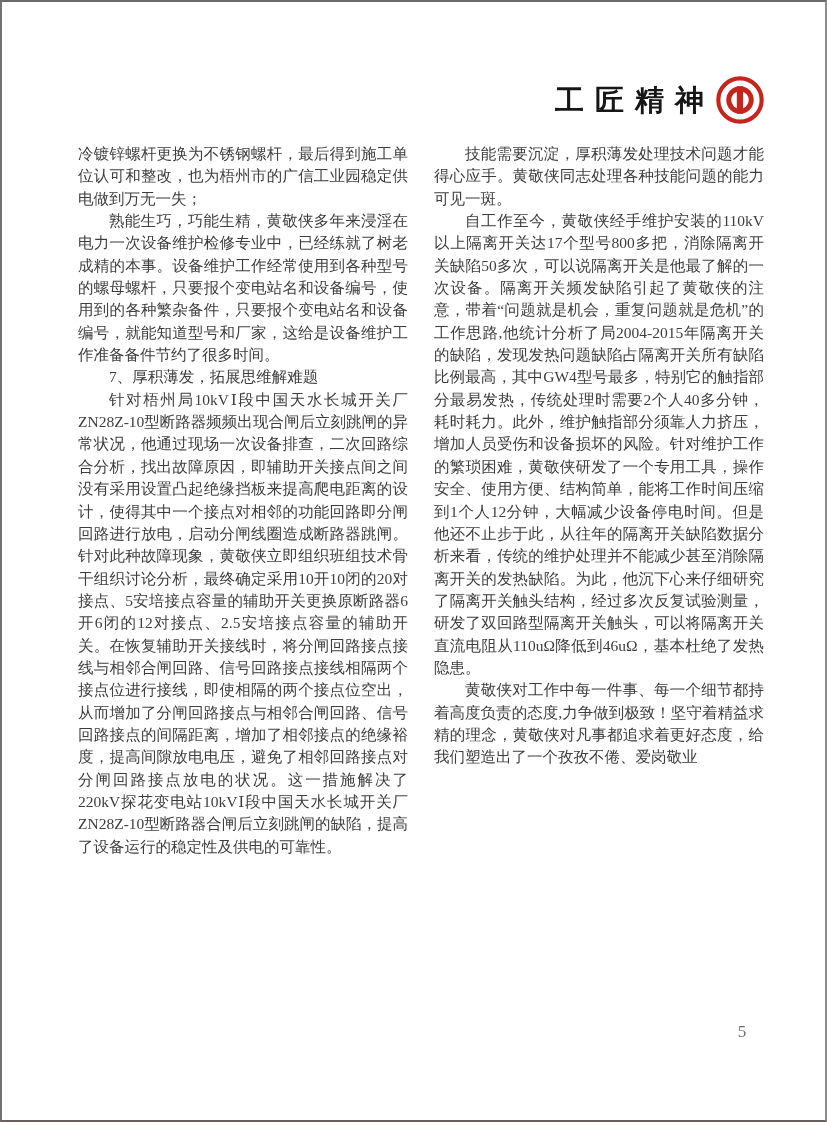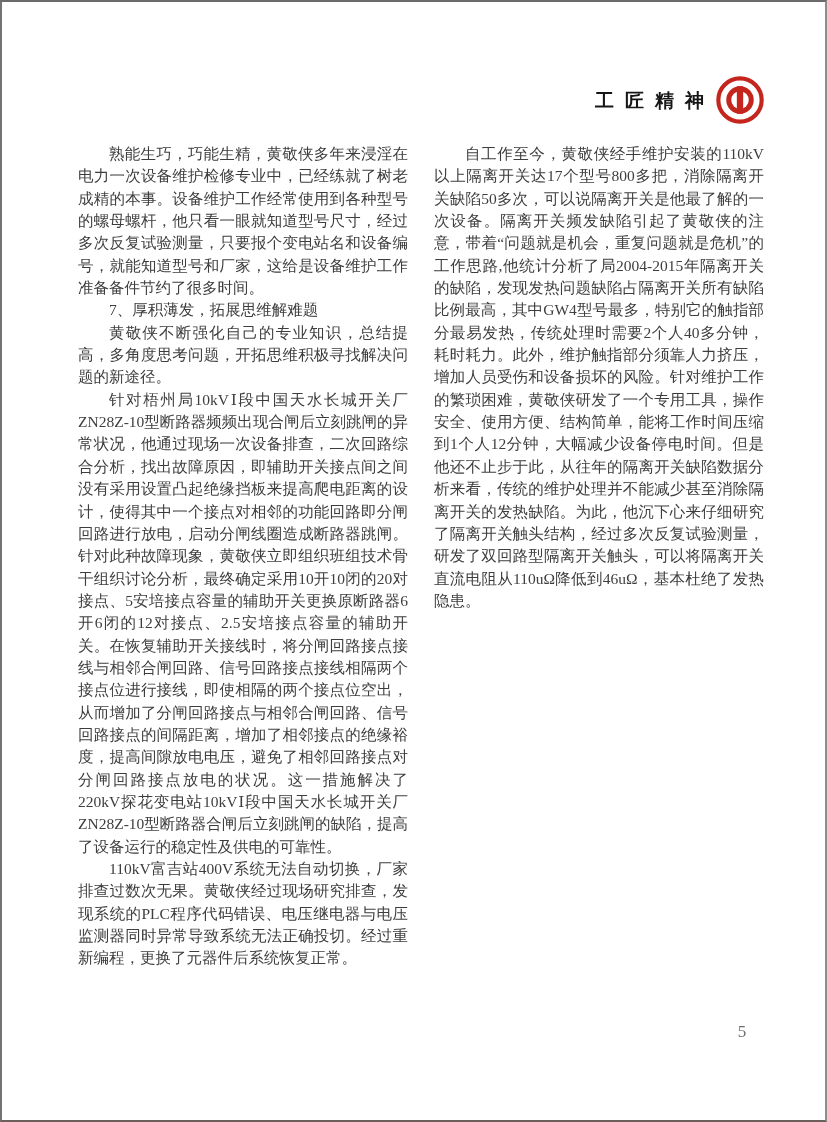--- a/index.html
+++ b/index.html
@@ -14,21 +14,21 @@
     border-bottom:2px solid #6b5f5c;
     font-family:"Liberation Serif","DejaVu Serif",serif;
     overflow:hidden;
   }
   .header{
     position:absolute;
     top:73px;right:60px;
     display:flex;align-items:center;
   }
   .brand-title{
-    font-size:19px;
+    font-size:29px;
     font-weight:bold;
     color:#161616;
     letter-spacing:11px;
     line-height:1;
     white-space:nowrap;
     font-family:"DejaVu Serif","Liberation Serif",serif;
   }
   .logo{width:50px;height:50px;flex:none;display:block;}
   .columns{
     position:absolute;
@@ -70,28 +70,29 @@
         <circle cx="30" cy="30" r="16.5" fill="#c4261d"></circle>
         <circle cx="30" cy="30" r="10.5" fill="#ffffff"></circle>
         <rect x="26.2" y="13.5" width="7.6" height="33" fill="#c4261d"></rect>
       </svg>
     </span>
   </div>
 
   <div class="columns">
 
     <div class="col">
-      <p>熟能生巧，巧能生精，黄敬侠多年来浸淫在电力一次设备维护检修专业中，已经练就了树老成精的本事。设备维护工作经常使用到各种型号的螺母螺杆，他只看一眼就知道型号尺寸，经过多次反复试验测量，只要报个变电站名和设备编号，就能知道型号和厂家，这给是设备维护工作准备备件节约了很多时间。</p>
+      <p class="no-indent">冷镀锌螺杆更换为不锈钢螺杆，最后得到施工单位认可和整改，也为梧州市的广信工业园稳定供电做到万无一失；</p>
+      <p>熟能生巧，巧能生精，黄敬侠多年来浸淫在电力一次设备维护检修专业中，已经练就了树老成精的本事。设备维护工作经常使用到各种型号的螺母螺杆，只要报个变电站名和设备编号，使用到的各种繁杂备件，只要报个变电站名和设备编号，就能知道型号和厂家，这给是设备维护工作准备备件节约了很多时间。</p>
       <p>7、厚积薄发，拓展思维解难题</p>
-      <p>黄敬侠不断强化自己的专业知识，总结提高，多角度思考问题，开拓思维积极寻找解决问题的新途径。</p>
       <p>针对梧州局10kVⅠ段中国天水长城开关厂ZN28Z-10型断路器频频出现合闸后立刻跳闸的异常状况，他通过现场一次设备排查，二次回路综合分析，找出故障原因，即辅助开关接点间之间没有采用设置凸起绝缘挡板来提高爬电距离的设计，使得其中一个接点对相邻的功能回路即分闸回路进行放电，启动分闸线圈造成断路器跳闸。针对此种故障现象，黄敬侠立即组织班组技术骨干组织讨论分析，最终确定采用10开10闭的20对接点、5安培接点容量的辅助开关更换原断路器6开6闭的12对接点、2.5安培接点容量的辅助开关。在恢复辅助开关接线时，将分闸回路接点接线与相邻合闸回路、信号回路接点接线相隔两个接点位进行接线，即使相隔的两个接点位空出，从而增加了分闸回路接点与相邻合闸回路、信号回路接点的间隔距离，增加了相邻接点的绝缘裕度，提高间隙放电电压，避免了相邻回路接点对分闸回路接点放电的状况。这一措施解决了220kV探花变电站10kVⅠ段中国天水长城开关厂ZN28Z-10型断路器合闸后立刻跳闸的缺陷，提高了设备运行的稳定性及供电的可靠性。</p>
-      <p>110kV富吉站400V系统无法自动切换，厂家排查过数次无果。黄敬侠经过现场研究排查，发现系统的PLC程序代码错误、电压继电器与电压监测器同时异常导致系统无法正确投切。经过重新编程，更换了元器件后系统恢复正常。</p>
     </div>
 
     <div class="col">
+      <p>技能需要沉淀，厚积薄发处理技术问题才能得心应手。黄敬侠同志处理各种技能问题的能力可见一斑。</p>
       <p>自工作至今，黄敬侠经手维护安装的110kV以上隔离开关达17个型号800多把，消除隔离开关缺陷50多次，可以说隔离开关是他最了解的一次设备。隔离开关频发缺陷引起了黄敬侠的注意，带着“问题就是机会，重复问题就是危机”的工作思路,他统计分析了局2004-2015年隔离开关的缺陷，发现发热问题缺陷占隔离开关所有缺陷比例最高，其中GW4型号最多，特别它的触指部分最易发热，传统处理时需要2个人40多分钟，耗时耗力。此外，维护触指部分须靠人力挤压，增加人员受伤和设备损坏的风险。针对维护工作的繁琐困难，黄敬侠研发了一个专用工具，操作安全、使用方便、结构简单，能将工作时间压缩到1个人12分钟，大幅减少设备停电时间。但是他还不止步于此，从往年的隔离开关缺陷数据分析来看，传统的维护处理并不能减少甚至消除隔离开关的发热缺陷。为此，他沉下心来仔细研究了隔离开关触头结构，经过多次反复试验测量，研发了双回路型隔离开关触头，可以将隔离开关直流电阻从110uΩ降低到46uΩ，基本杜绝了发热隐患。</p>
+      <p>黄敬侠对工作中每一件事、每一个细节都持着高度负责的态度,力争做到极致！坚守着精益求精的理念，黄敬侠对凡事都追求着更好态度，给我们塑造出了一个孜孜不倦、爱岗敬业</p>
     </div>
 
   </div>
 
   <div class="page-number">5</div>
 
 </div>
 
 </body></html>

